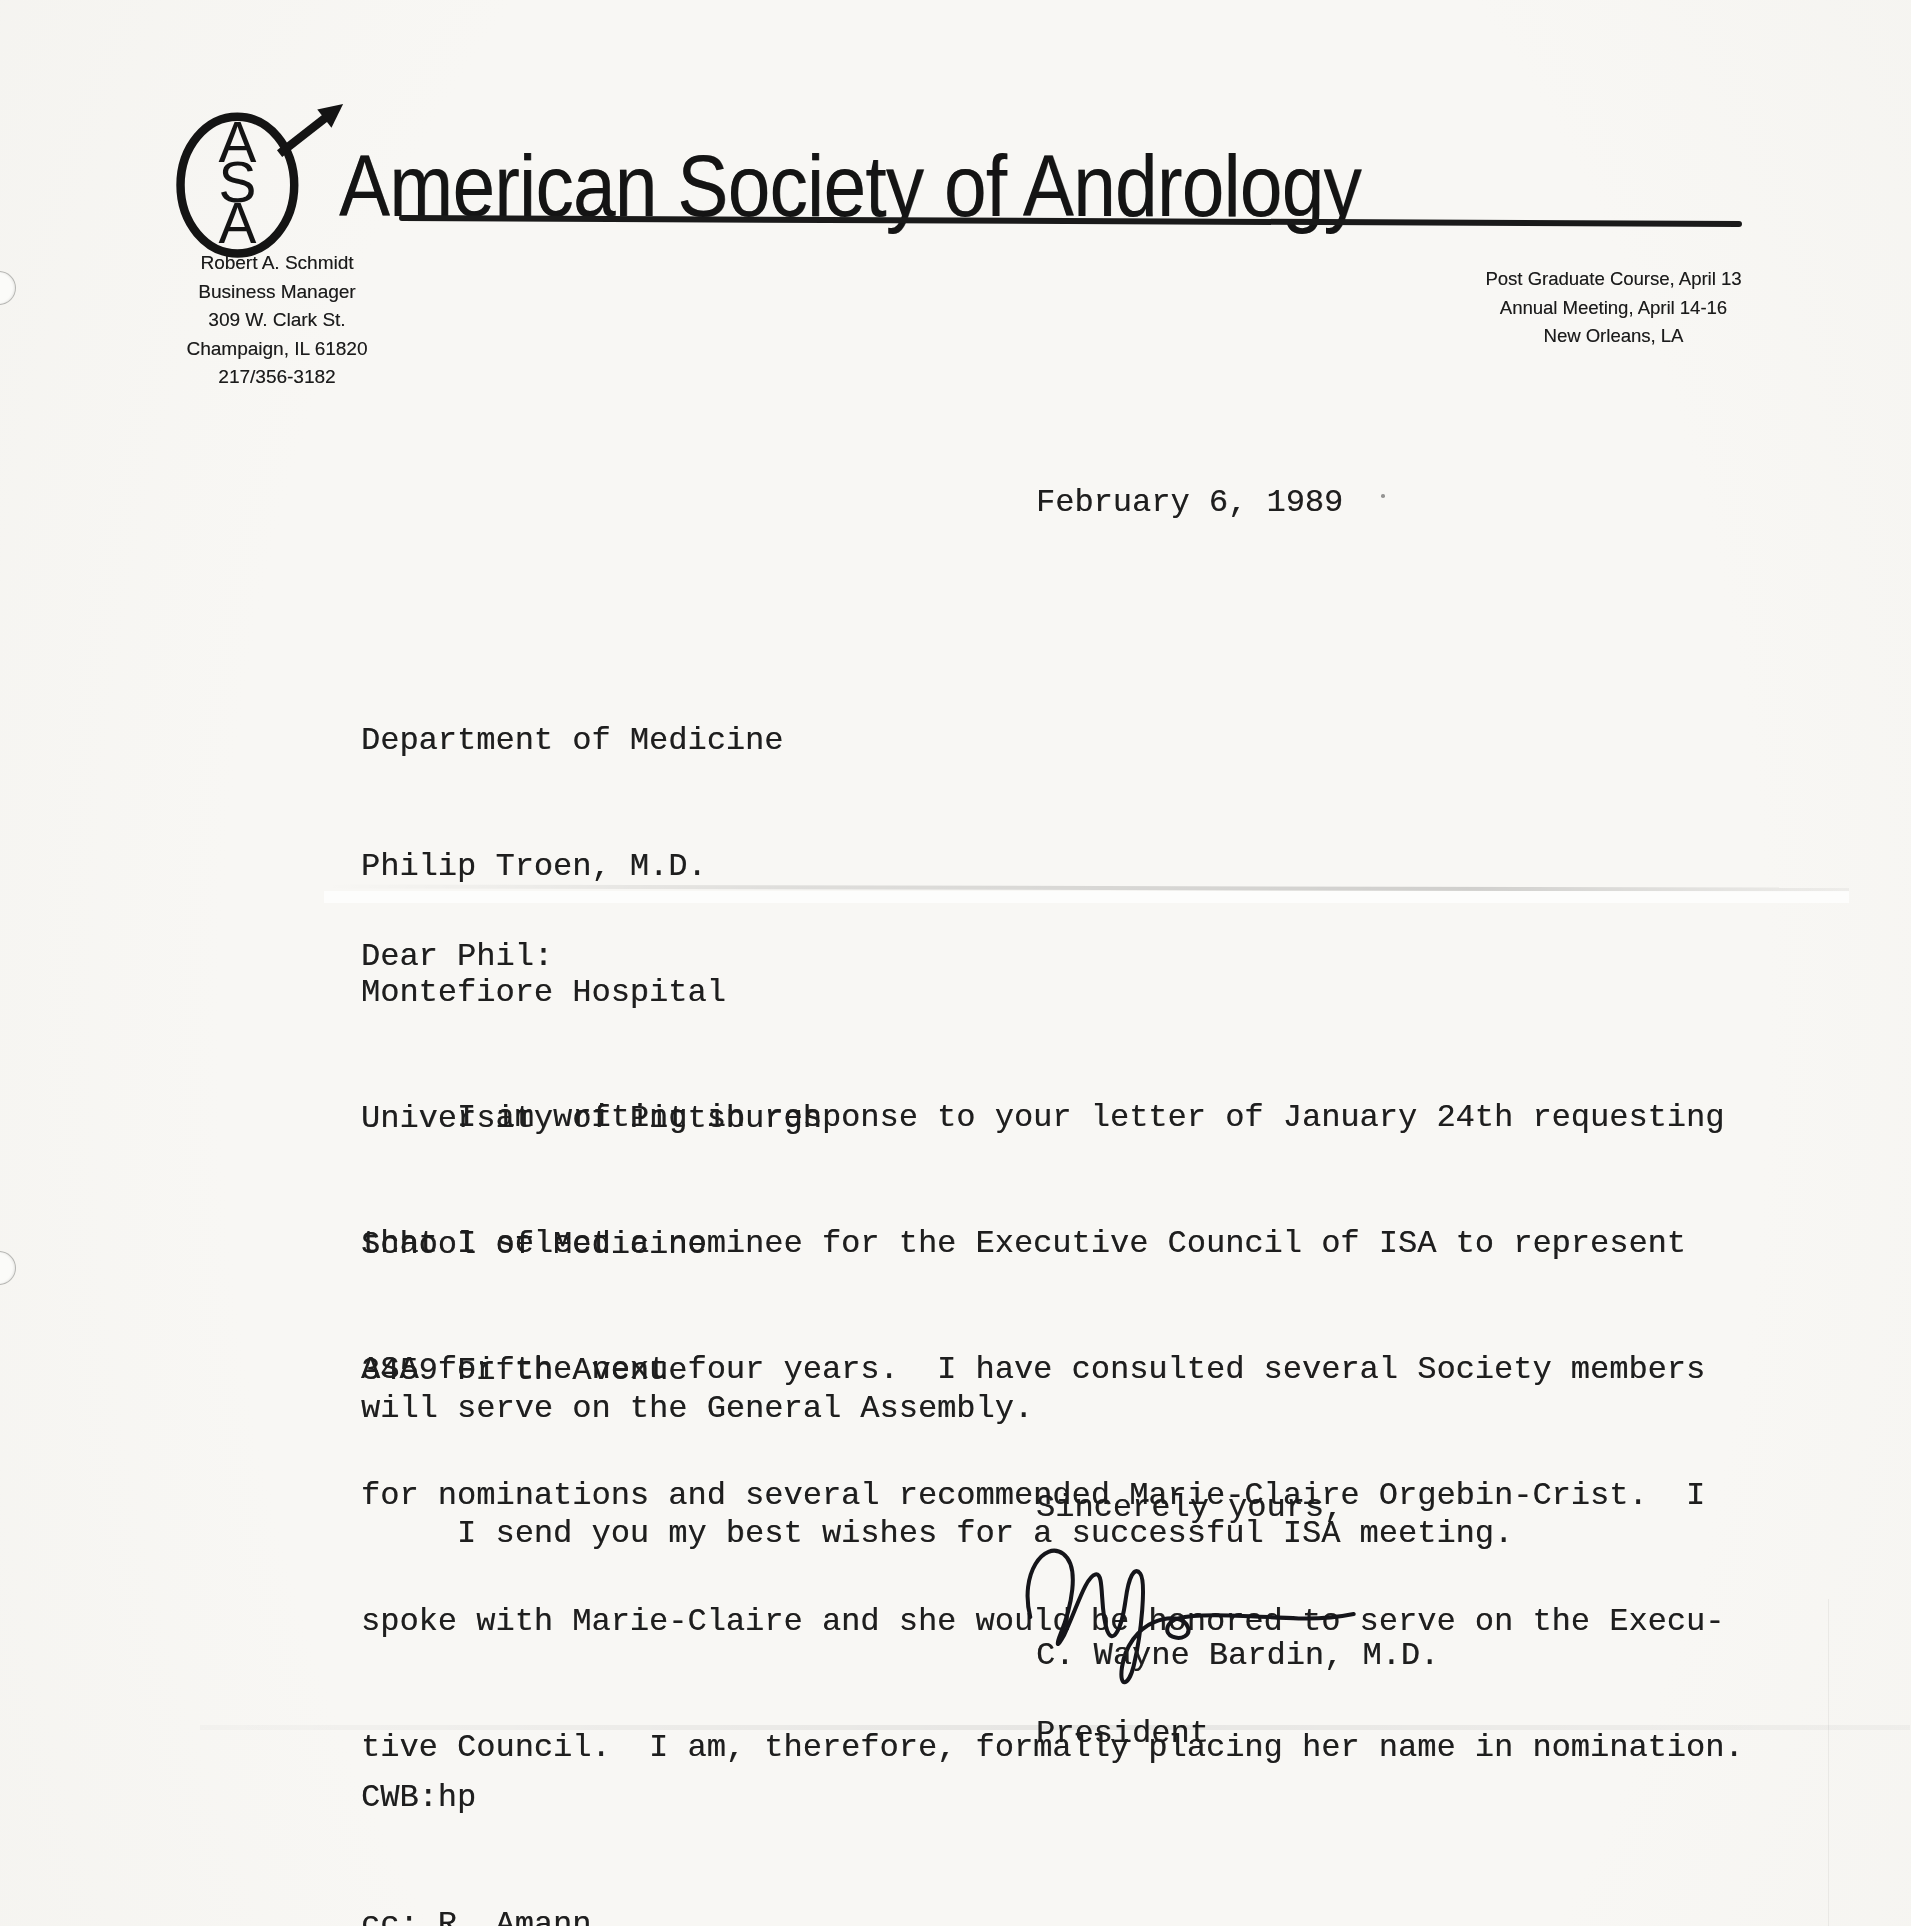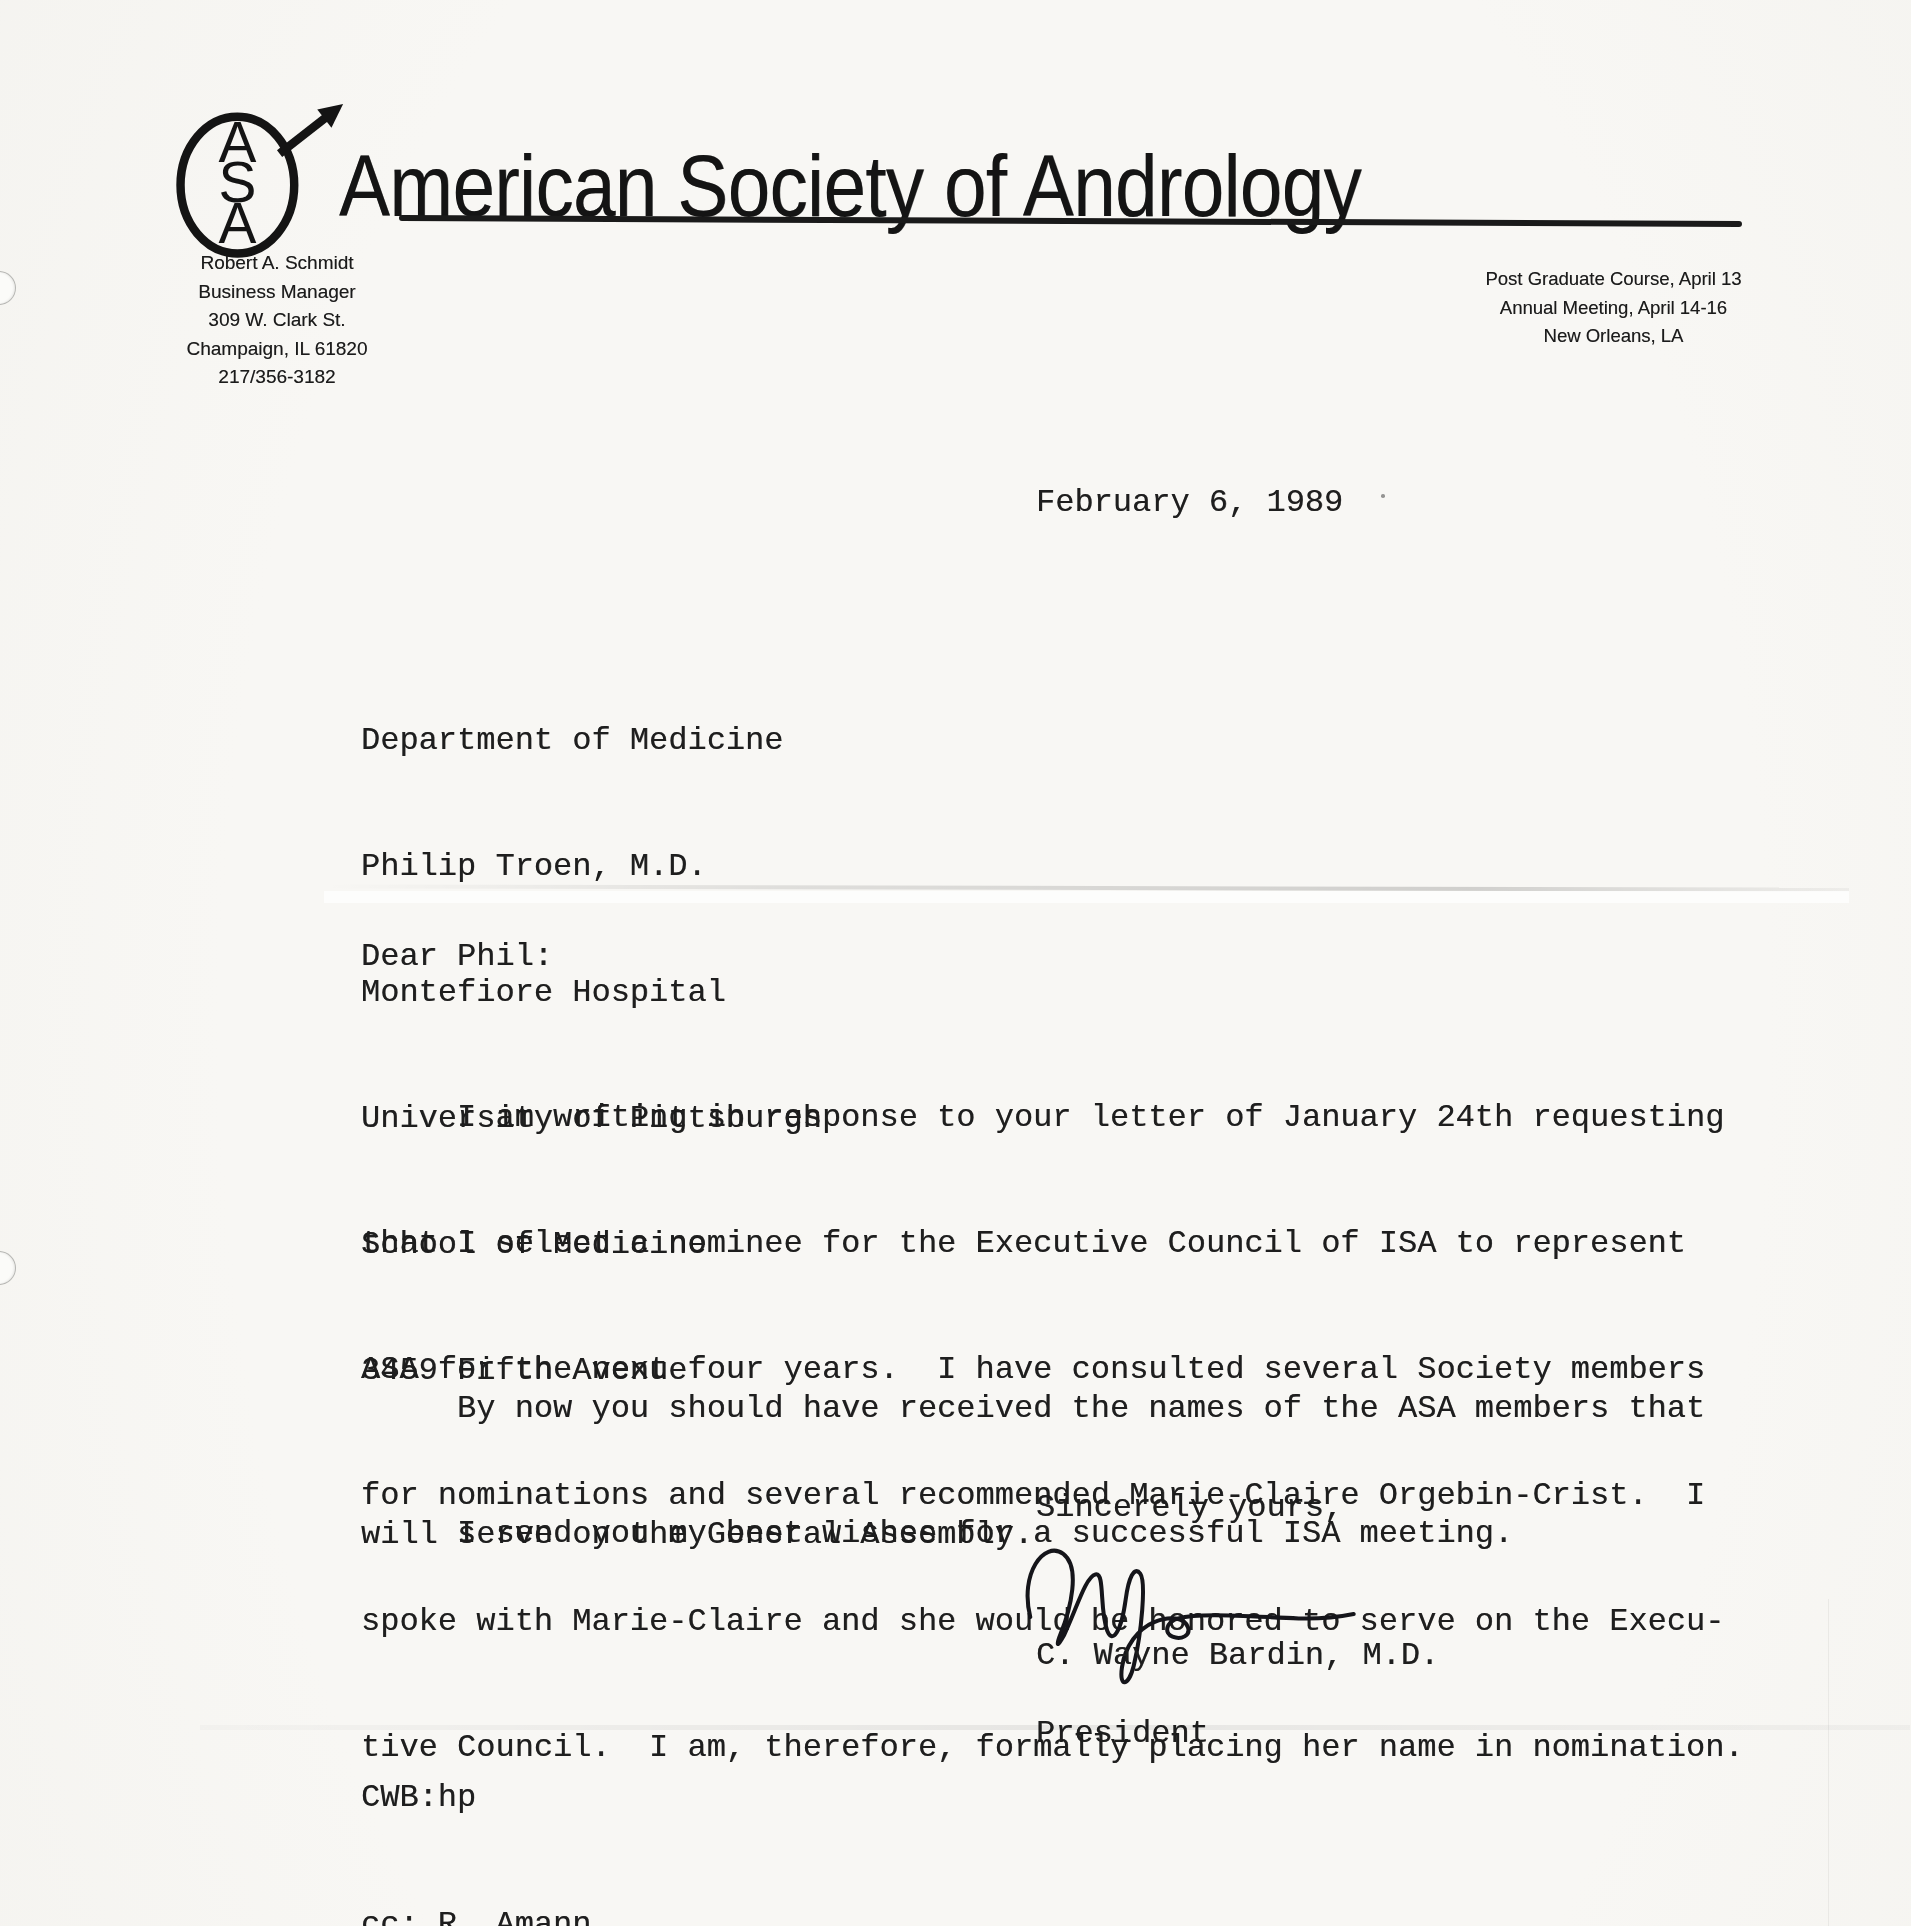--- a/index.html
+++ b/index.html
@@ -111,21 +111,20 @@
   <div class="mono abs" style="left:361px;top:1013px;">
     <div>     I am writing in response to your letter of January 24th requesting</div>
     <div>that I select a nominee for the Executive Council of ISA to represent</div>
     <div>ASA for the next four years.  I have consulted several Society members</div>
     <div>for nominations and several recommended Marie-Claire Orgebin-Crist.  I</div>
     <div>spoke with Marie-Claire and she would be honored to serve on the Execu-</div>
     <div>tive Council.  I am, therefore, formally placing her name in nomination.</div>
   </div>
 
   <div class="mono abs" style="left:361px;top:1304px;">
-    <div>     By now you should have received the names of the ASA members that</div>
     <div>will serve on the General Assembly.</div>
   </div>
 
   <div class="mono abs" style="left:361px;top:1429px;">
     <div>     I send you my best wishes for a successful ISA meeting.</div>
   </div>
 
   <div class="mono abs" style="left:1036px;top:1487px;">Sincerely yours,</div>
 
   <svg class="abs sig-svg" style="left:1009px;top:1522px;" width="385" height="173" viewBox="0 0 1050 470">

